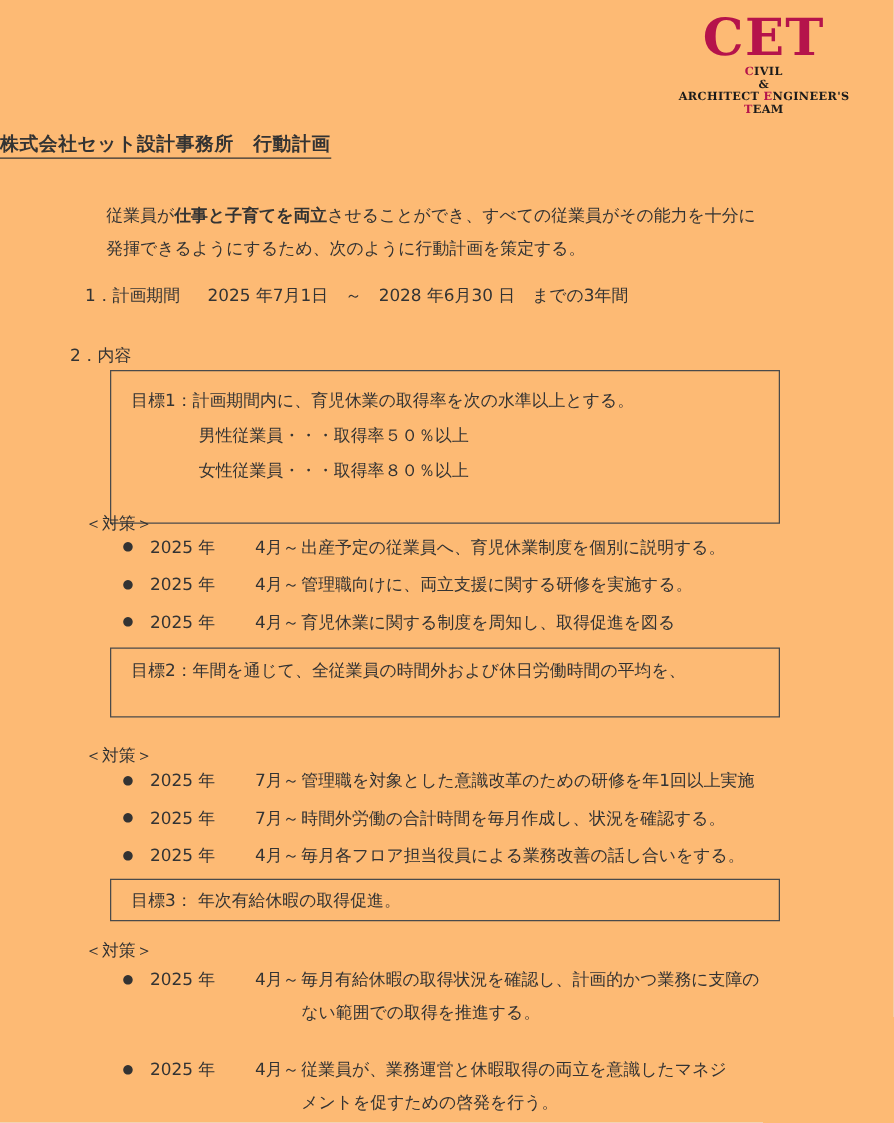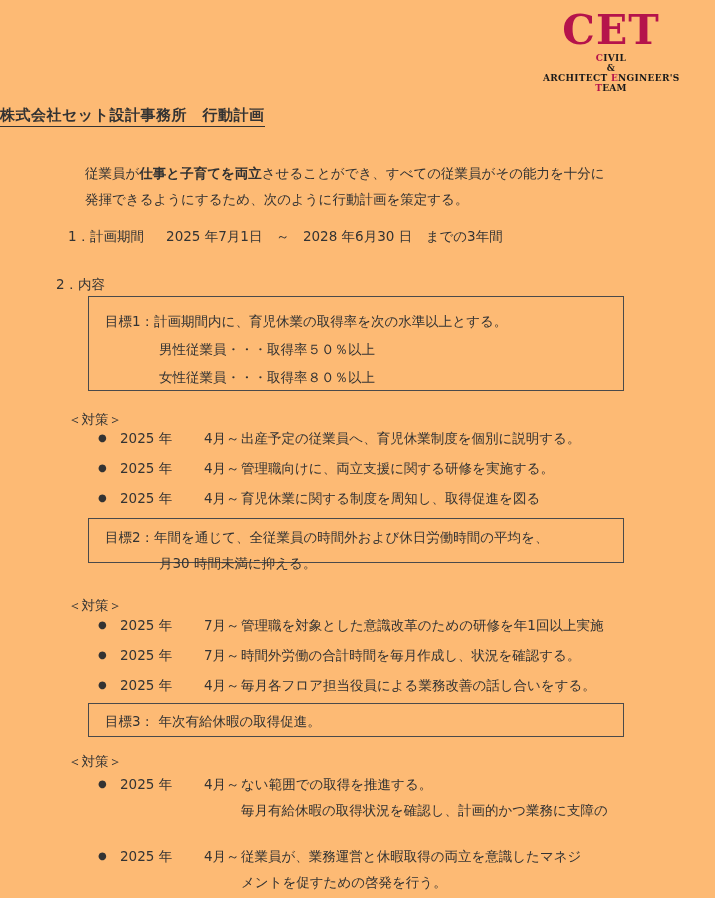--- a/index.html
+++ b/index.html
@@ -35,22 +35,22 @@
   .intro .b { font-weight:bold; }
   
   .sec1 { position:absolute; top:228px; left:68px; }
   .sec1 .val { margin-left:22px; }
   .sec2 { position:absolute; top:276px; left:56px; }
   
   .goal-box {
     position:absolute; left:88px; width:536px;
     border:1px solid #4a4a4a; padding-left:16px;
   }
-  .goal1 { top:296px; height:95px; padding-top:10px; line-height:28px; }
-  .goal2 { top:518px; height:45px; padding-top:5px; line-height:26px; }
+  .goal1 { top:296px; height:123px; padding-top:10px; line-height:28px; }
+  .goal2 { top:518px; height:56px; padding-top:5px; line-height:26px; }
   .goal3 { top:703px; height:34px; padding-top:7px; line-height:20px; }
   .goal-indent { padding-left:54px; }
   
   .taisaku { position:absolute; left:68px; line-height:18px; }
   .t1 { top:410px; }
   .t2 { top:596px; }
   .t3 { top:752px; }
   
   .measures { position:absolute; left:98px; width:580px; }
   .m1 { top:423px; }
@@ -118,21 +118,20 @@
     <div class="m-row">
       <span class="m-bullet">●</span>
       <span class="m-year">2025 年</span>
       <span class="m-month">4月～</span>
       <span class="m-desc">育児休業に関する制度を周知し、取得促進を図る</span>
     </div>
   </div>
 
   <div class="goal-box goal2">
     <div>目標2：年間を通じて、全従業員の時間外および休日労働時間の平均を、</div>
-    <div class="goal-indent">月30 時間未満に抑える。</div>
   </div>
 
   <div class="taisaku t2">＜対策＞</div>
   <div class="measures m2">
     <div class="m-row">
       <span class="m-bullet">●</span>
       <span class="m-year">2025 年</span>
       <span class="m-month">7月～</span>
       <span class="m-desc">管理職を対象とした意識改革のための研修を年1回以上実施</span>
     </div>
@@ -154,22 +153,22 @@
     <div>目標3： 年次有給休暇の取得促進。</div>
   </div>
 
   <div class="taisaku t3">＜対策＞</div>
   <div class="measures m3">
     <div class="m-row">
       <span class="m-bullet">●</span>
       <span class="m-year">2025 年</span>
       <span class="m-month">4月～</span>
       <span class="m-desc">
+        <span style="display:block">毎月有給休暇の取得状況を確認し、計画的かつ業務に支障の</span>
         <span style="display:block">ない範囲での取得を推進する。</span>
-        <span style="display:block">毎月有給休暇の取得状況を確認し、計画的かつ業務に支障の</span>
       </span>
     </div>
     <div class="m-row">
       <span class="m-bullet">●</span>
       <span class="m-year">2025 年</span>
       <span class="m-month">4月～</span>
       <span class="m-desc">
         <span style="display:block">従業員が、業務運営と休暇取得の両立を意識したマネジ</span>
         <span style="display:block">メントを促すための啓発を行う。</span>
       </span>

